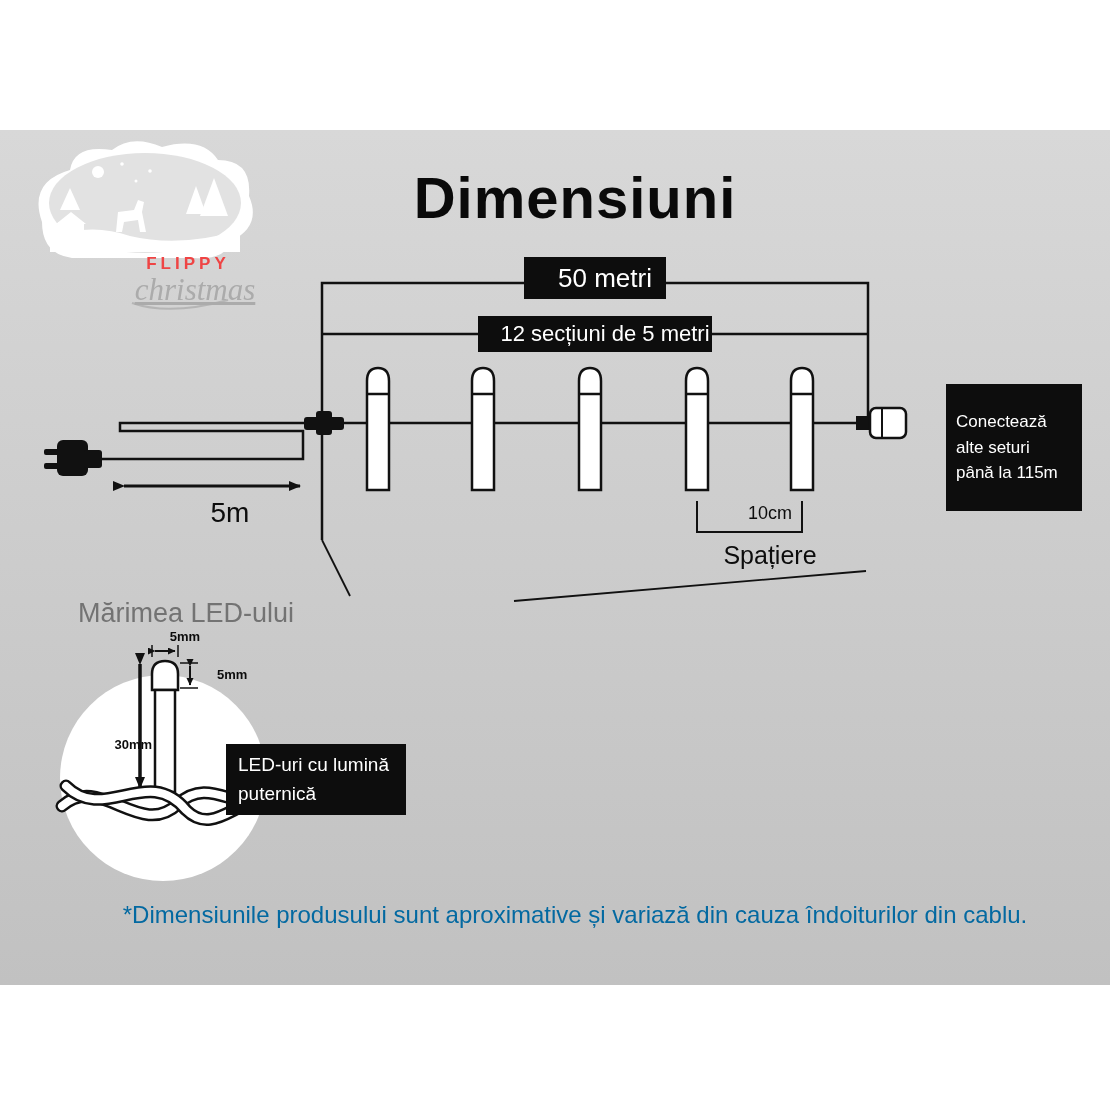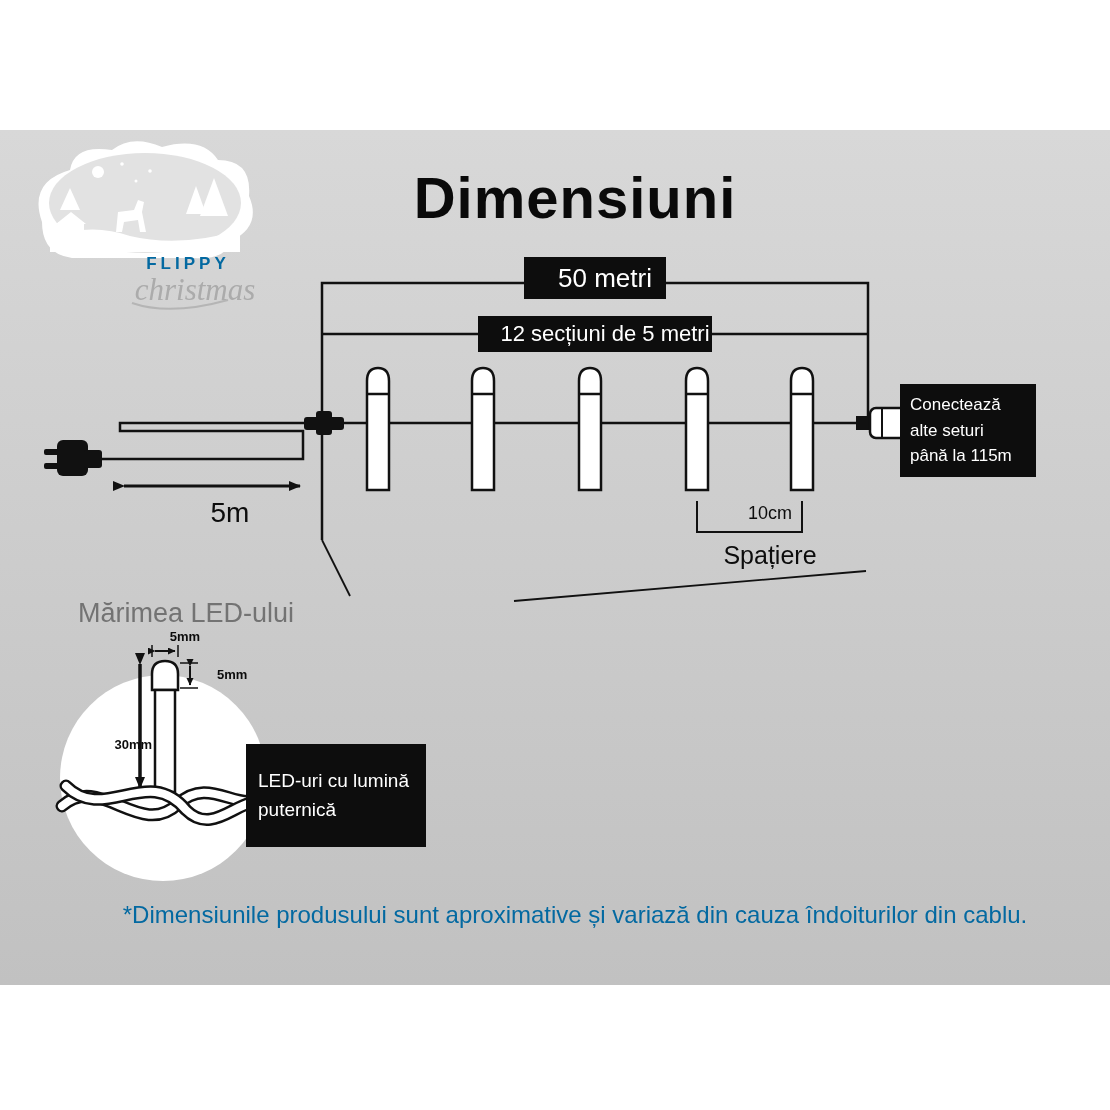--- a/index.html
+++ b/index.html
@@ -15,37 +15,37 @@
   .abs{position:absolute;z-index:2;padding-left:20px;}
   .blackbox{
     background:var(--label-bg,#0d0d0d);color:var(--label-text,#ffffff);
     display:flex;align-items:center;justify-content:center;text-align:center;
     box-sizing:border-box;
   }
   #page-title{left:0;top:164px;width:1110px;text-align:center;
     font-size:58px;font-weight:700;letter-spacing:1px;color:#0a0a0a;}
   #box-60m{left:524px;top:257px;width:142px;height:42px;font-size:26px;}
   #box-sections{left:478px;top:316px;width:234px;height:36px;font-size:22px;}
-  #box-connect{left:900px;top:384px;width:136px;min-height:84px;font-size:17px;
-    line-height:1.5;justify-content:flex-start;text-align:left;padding:8px 10px;}
+  #box-connect{left:946px;top:384px;width:136px;min-height:84px;font-size:17px;
+    line-height:1.5;justify-content:flex-start;text-align:left;padding:25px 10px;}
   #label-5m{left:150px;top:497px;width:120px;text-align:center;font-size:28px;}
   #label-10cm{left:700px;top:503px;width:100px;text-align:center;font-size:18px;}
   #label-spatiere{left:670px;top:541px;width:160px;text-align:center;font-size:25px;}
   #box-led-count{left:345px;top:584px;width:168px;height:36px;font-size:20px;}
   #heading-led-size{left:58px;top:598px;width:280px;font-size:27px;color:#737373;}
   #label-5mm-top{left:138px;top:629px;width:54px;text-align:center;font-size:13px;font-weight:700;}
   #label-5mm-right{left:197px;top:667px;width:50px;font-size:13px;font-weight:700;}
   #label-30mm{left:84px;top:737px;width:48px;text-align:right;font-size:13px;font-weight:700;}
-  #box-led-note{left:246px;top:744px;width:180px;min-height:62px;font-size:19px;
-    line-height:1.55;justify-content:flex-start;text-align:left;padding:22px 12px;}
+  #box-led-note{left:226px;top:744px;width:180px;min-height:62px;font-size:19px;
+    line-height:1.55;justify-content:flex-start;text-align:left;padding:6px 12px;}
   #footnote{left:0;top:901px;width:1110px;text-align:center;font-size:24px;color:#0369a1;}
   #logo-brand{left:108px;top:254px;width:120px;text-align:center;font-size:17px;
-    letter-spacing:4px;color:#0369a1;font-weight:700;}
+    letter-spacing:4px;color:#ef4444;font-weight:700;}
   #logo-script{left:90px;top:272px;width:170px;text-align:center;font-size:31px;
-    font-family:"Liberation Serif",serif;font-style:italic;color:#ababab;}
+    font-family:"Liberation Serif",serif;font-style:italic;color:#ababab;text-decoration:underline;}
 </style>
 </head>
 <body>
 
 <div id="stage">
 
   <div id="gray-band"></div>
 
   <svg id="lineart" viewBox="0 0 1110 1110" aria-hidden="true">
     <defs>

